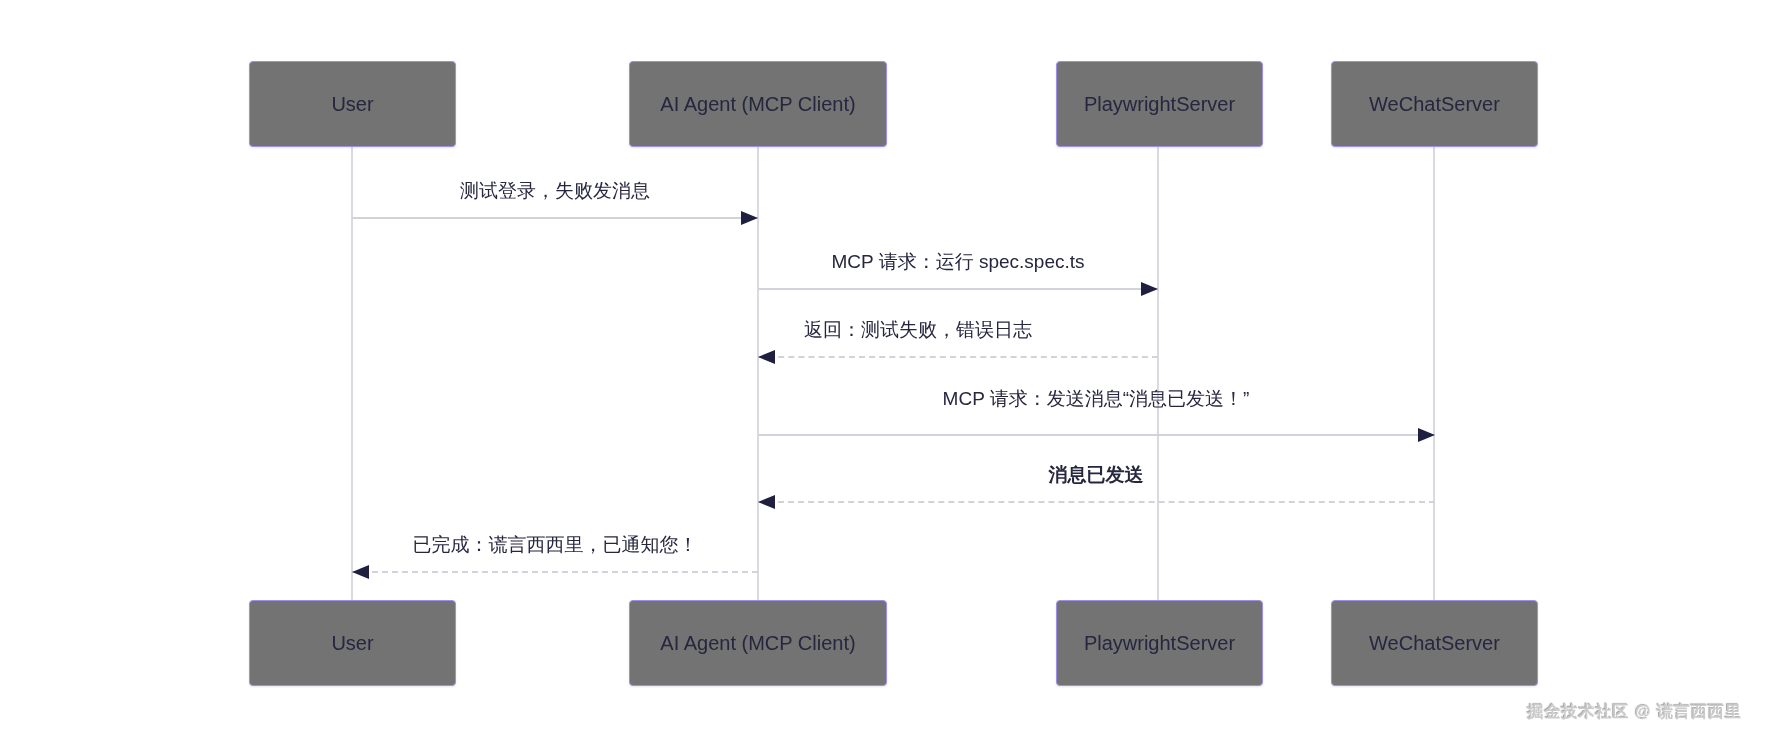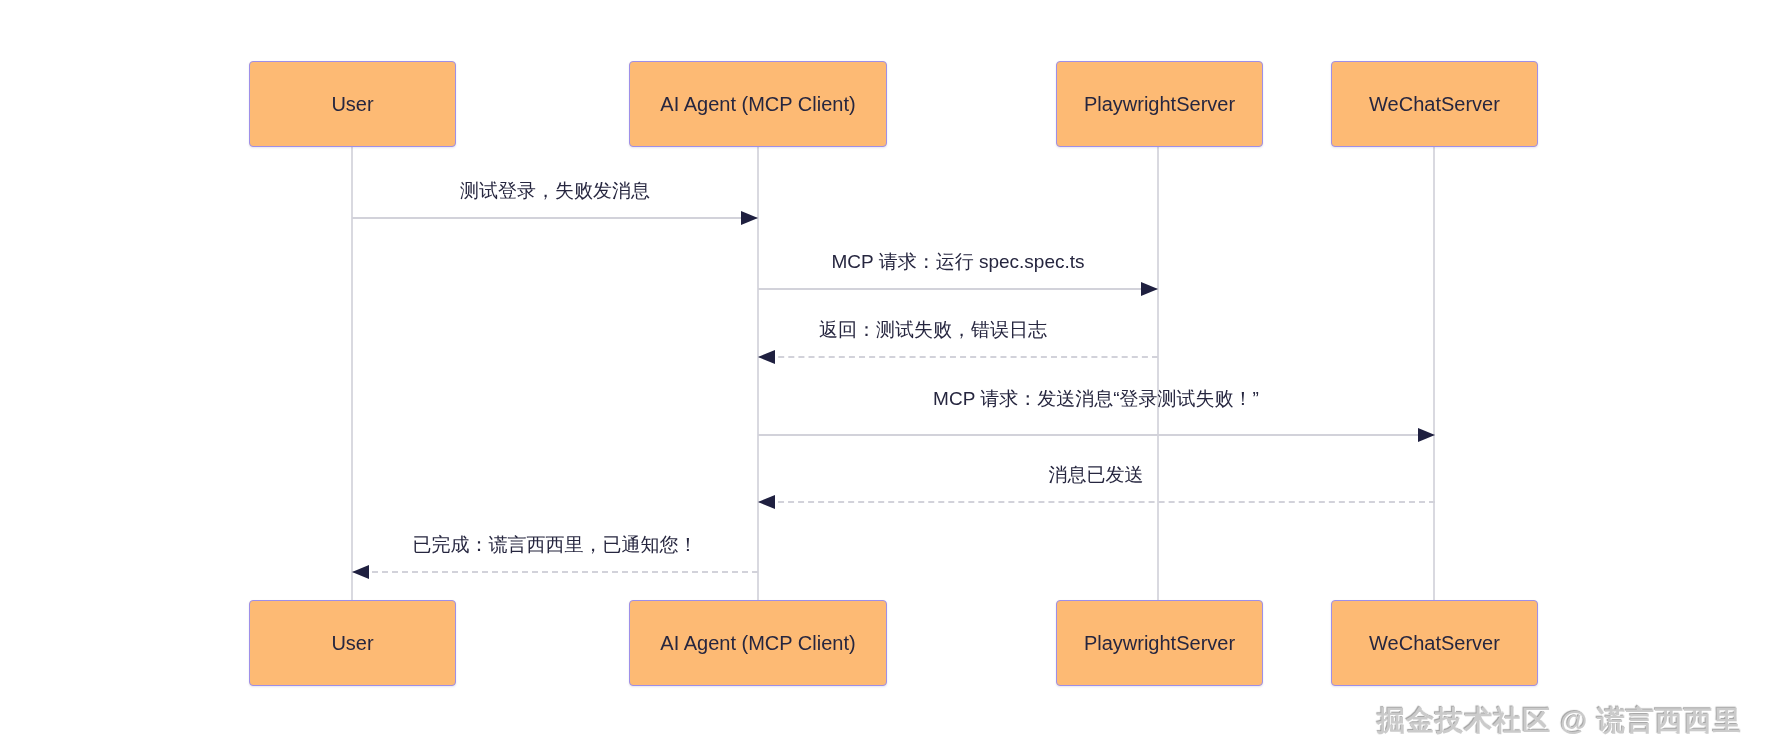--- a/index.html
+++ b/index.html
@@ -11,21 +11,21 @@
   .diagram {
     position: relative;
     width: 1787px;
     height: 753px;
     background: #ffffff;
     overflow: hidden;
   }
   .actor {
     position: absolute;
     height: 86px;
-    background: #fdba74;
+    background: #737373;
     border: 1px solid #9e8fe8;
     border-radius: 4px;
     display: flex;
     align-items: center;
     justify-content: center;
     font-size: 20px;
     color: #26263f;
     box-shadow: 0 1px 2px rgba(60,50,120,0.12);
     box-sizing: border-box;
   }
@@ -63,21 +63,21 @@
     position: absolute;
     width: 0; height: 0;
     border-top: 7px solid transparent;
     border-bottom: 7px solid transparent;
     border-right: 17px solid #1f2040;
   }
   .watermark {
     position: absolute;
     top: 702px;
     right: 45px;
-    font-size: 28px;
+    font-size: 16px;
     font-weight: bold;
     color: #cbcbcb;
     text-shadow: 1px 1px 0 #ffffff, -1px -1px 1px #a0a0a0;
     letter-spacing: 1px;
   }
 </style>
 </head>
 <body>
 
 <div class="diagram">
@@ -106,33 +106,33 @@
     <div class="arrow-right" style="left:741px; top:211px;"></div>
   </div>
 
   <div>
     <div class="msg-label" style="left:708px; top:249px;">MCP 请求：运行 spec.spec.ts</div>
     <div class="msg-line" style="left:758px; top:288px; width:400px;"></div>
     <div class="arrow-right" style="left:1141px; top:282px;"></div>
   </div>
 
   <div>
-    <div class="msg-label" style="left:683px; top:317px;font-family:Liberation Serif, serif;">返回：测试失败，错误日志</div>
+    <div class="msg-label" style="left:668px; top:317px;font-family:Liberation Serif, serif;">返回：测试失败，错误日志</div>
     <div class="msg-line dashed" style="left:758px; top:356px; width:400px;"></div>
     <div class="arrow-left" style="left:758px; top:350px;"></div>
   </div>
 
   <div>
-    <div class="msg-label" style="left:846px; top:386px;">MCP 请求：发送消息“登录测试失败！”</div>
+    <div class="msg-label" style="left:846px; top:386px;">MCP 请求：发送消息“消息已发送！”</div>
     <div class="msg-line" style="left:758px; top:434px; width:677px;"></div>
     <div class="arrow-right" style="left:1418px; top:428px;"></div>
   </div>
 
   <div>
-    <div class="msg-label" style="left:846px; top:462px;">消息已发送</div>
+    <div class="msg-label" style="left:846px; top:462px;font-weight:bold;">消息已发送</div>
     <div class="msg-line dashed" style="left:758px; top:501px; width:677px;"></div>
     <div class="arrow-left" style="left:758px; top:495px;"></div>
   </div>
 
   <div>
     <div class="msg-label" style="left:305px; top:532px;">已完成：谎言西西里，已通知您！</div>
     <div class="msg-line dashed" style="left:352px; top:571px; width:406px;"></div>
     <div class="arrow-left" style="left:352px; top:565px;"></div>
   </div>
 

